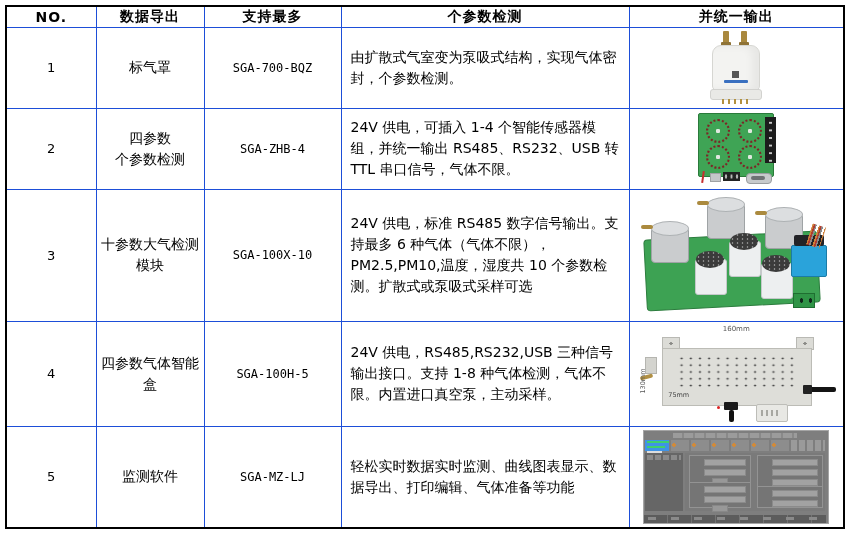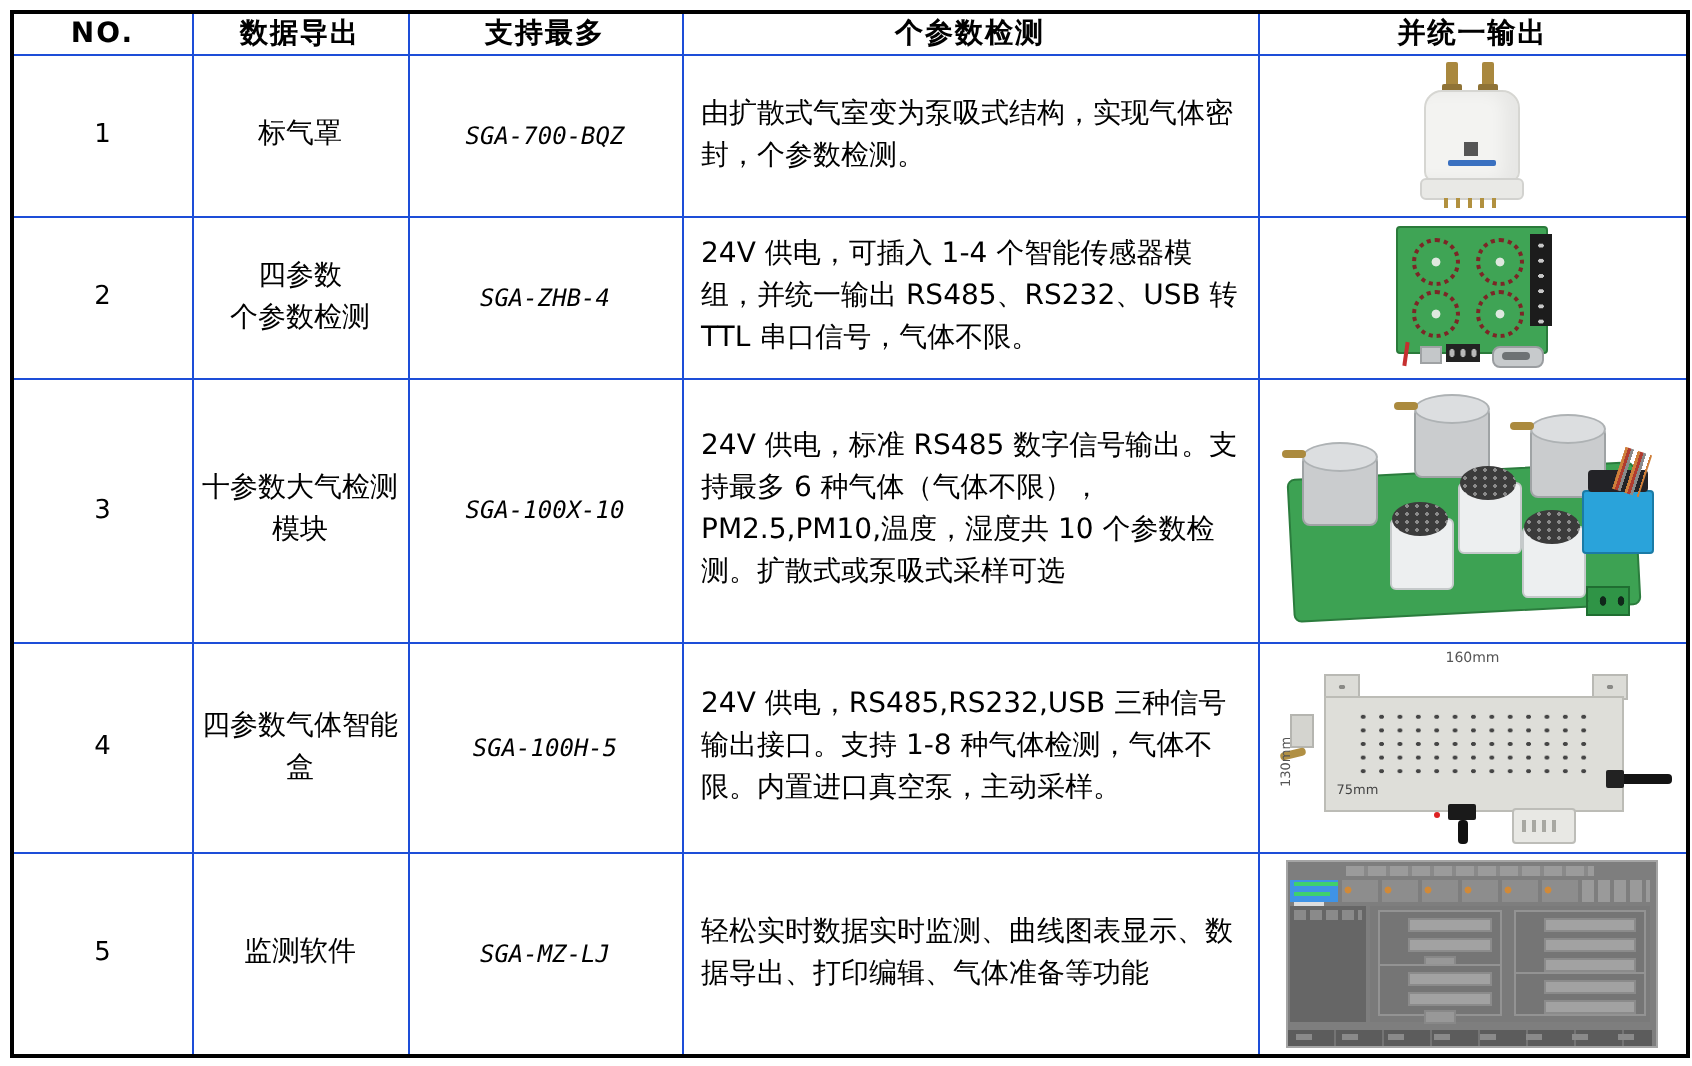--- a/index.html
+++ b/index.html
@@ -8,21 +8,21 @@
   table.spec{position:absolute;left:5px;top:5px;width:838px;height:523px;
         border-collapse:collapse;table-layout:fixed;border:2px solid #000;}
   .spec th,.spec td{border:1px solid #1d4ed8;padding:0;vertical-align:middle;
         text-align:center;overflow:hidden;}
   .spec th{font-size:14px;font-weight:bold;letter-spacing:1px;}
   tr.hdr{height:21px;}
   tr.row1{height:81px;} tr.row2{height:81px;} tr.row3{height:132px;}
   tr.row4{height:105px;} tr.row5{height:102px;}
   .c-no{font-size:13px;}
   .c-name{font-size:14px;line-height:21px;}
-  .c-model{font-family:"DejaVu Sans Mono","Liberation Mono",monospace;font-size:12px;font-style:italic;}
+  .c-model{font-family:"DejaVu Sans Mono","Liberation Mono",monospace;font-size:12px;}
   .functext{padding:4px 9px;font-size:14px;line-height:21px;text-align:left;text-align-last:left;}
   .c-func{text-align:left;}
   .img{position:relative;margin:0 auto;}
   .img div{position:absolute;}
 
   
   .r1img{width:80px;height:74px;}
   .fit{top:0;width:6px;height:15px;background:#a9883e;border-radius:1px;}
   .fit:after{content:'';position:absolute;left:-2px;top:11px;width:10px;height:4px;background:#8f7336;border-radius:1px;}
   .f1{left:27px;} .f2{left:45px;}

